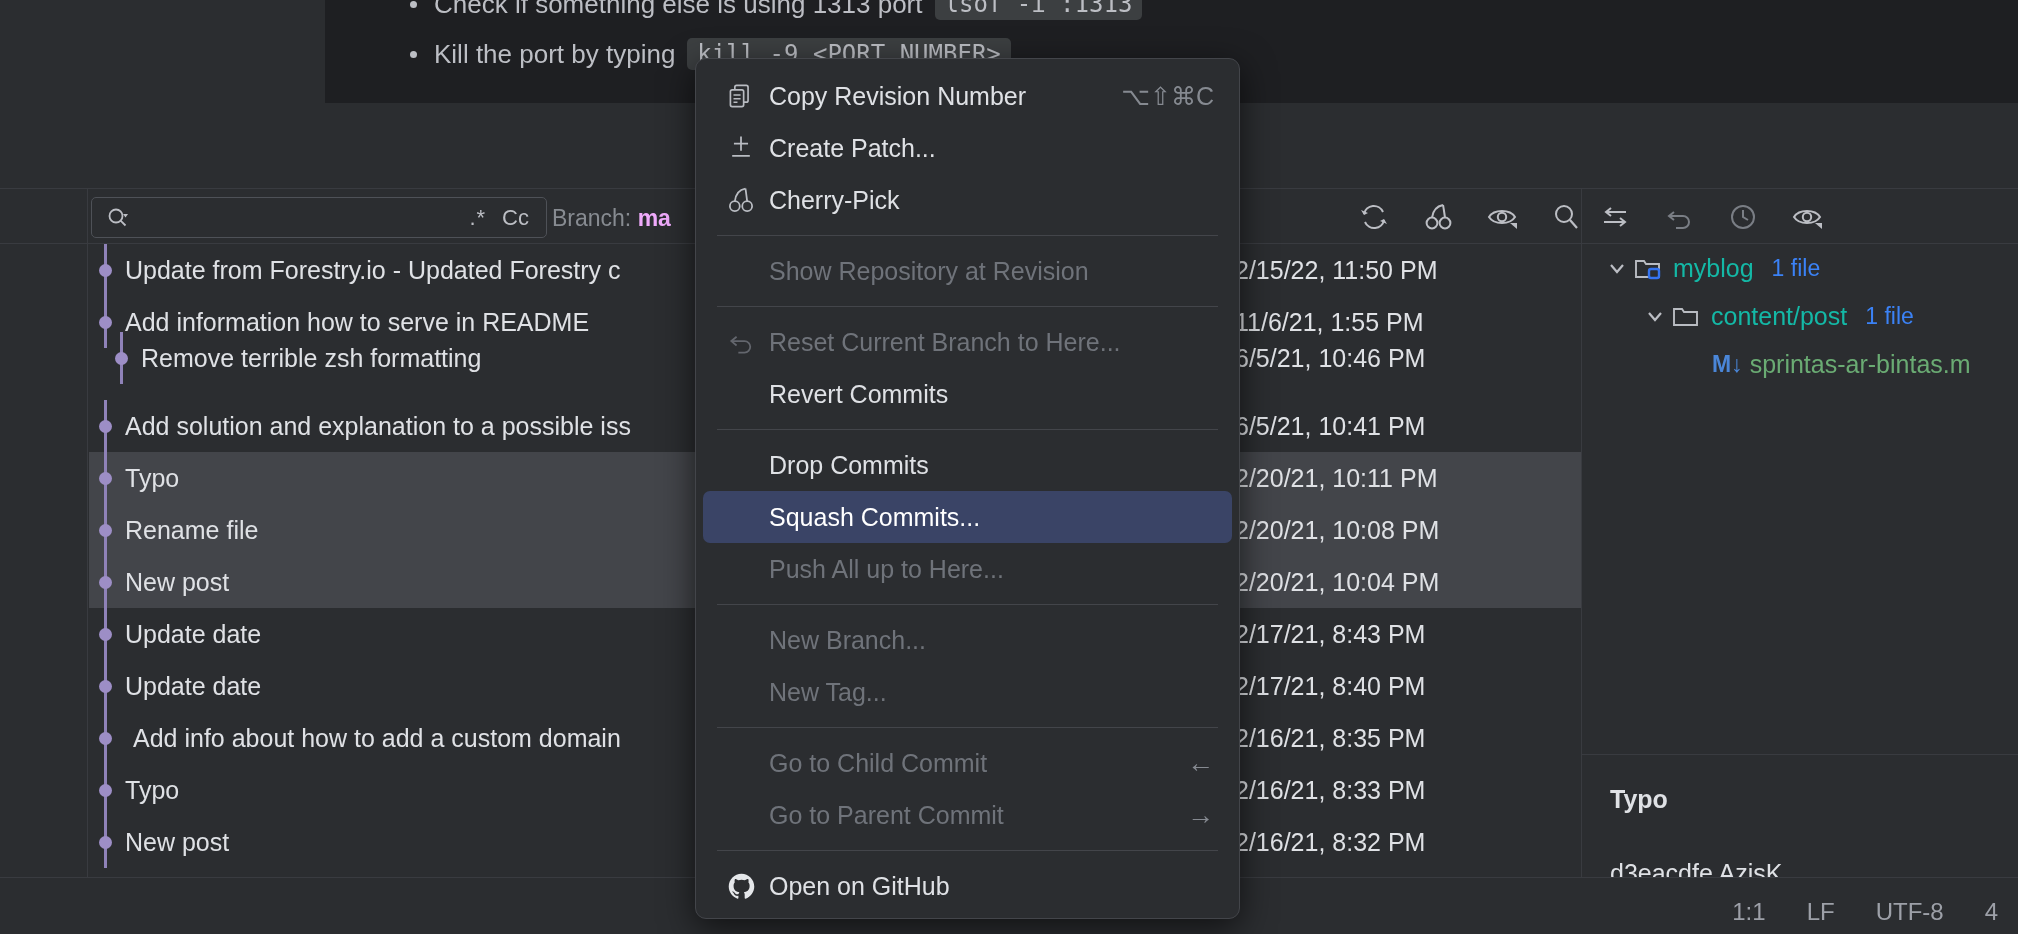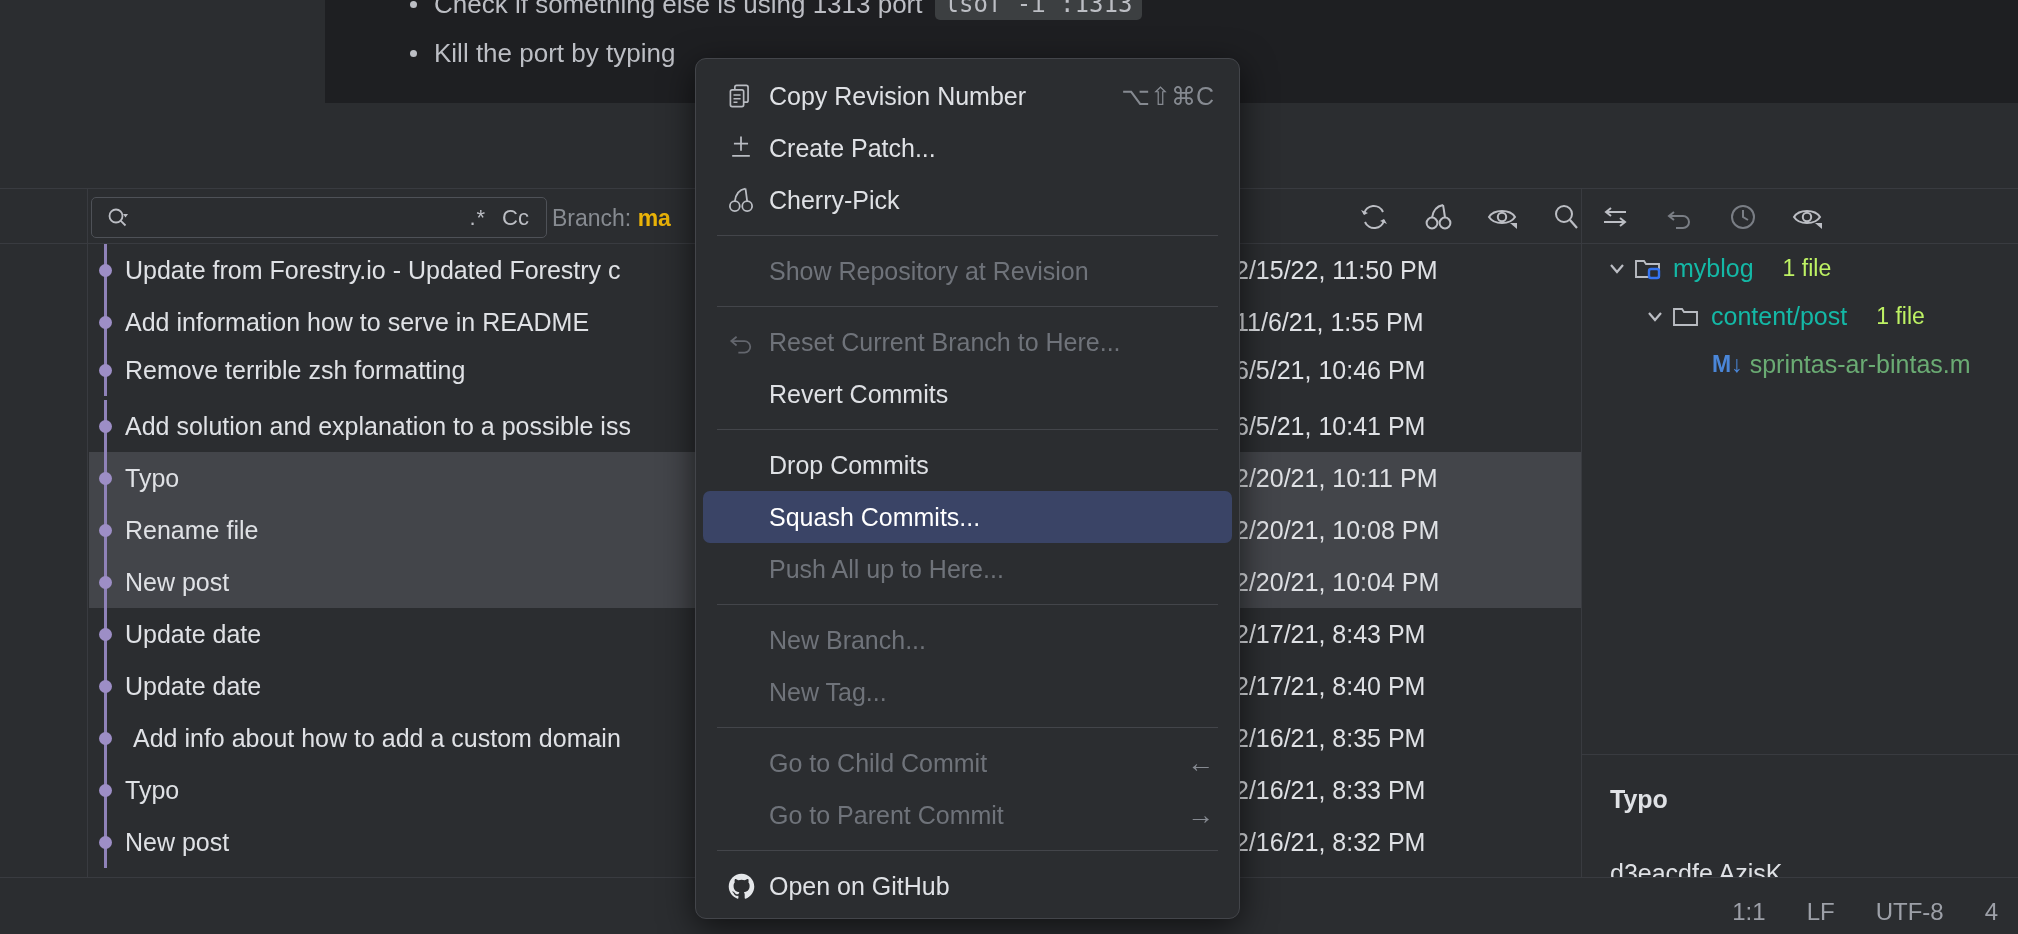--- a/index.html
+++ b/index.html
@@ -61,21 +61,21 @@
     flex:1; color:#6f737a; font-size:21px; padding-left:10px;
     background:transparent; border:none; outline:none;
     font-family:"Liberation Sans", sans-serif;
   }
   .regex-btn{ color:#bcbec4; font-size:22px; margin-right:16px; letter-spacing:1px; }
   .case-btn{ color:#bcbec4; font-size:22px; margin-right:6px; }
   .branch-label{
     position:absolute; left:552px; top:16px; font-size:23px; color:#878b91;
     white-space:nowrap;
   }
-  .branch-label b{ color:#eab308; font-weight:700; }
+  .branch-label b{ color:#f0abfc; font-weight:700; }
 
   .toolbar-icons{
     position:absolute; left:1355px; top:9px; display:flex; gap:26px; align-items:center;
   }
   .tb-ic{ width:38px; height:38px; display:flex; align-items:center; justify-content:center; }
 
   .right-toolbar-icons{
     position:absolute; left:1596px; top:9px; display:flex; gap:26px; align-items:center;
   }
 
@@ -116,21 +116,21 @@
 
   
   .right-panel{
     position:absolute; left:1582px; top:141px; width:436px; height:510px;
     background:#2b2d30;
   }
   .tree-row{ display:flex; align-items:center; height:48px; white-space:nowrap; }
   .chev{ width:26px; height:26px; flex:none; margin-right:4px; }
   .folder-ic{ width:28px; height:24px; flex:none; margin-right:11px; }
   .tree-label{ font-size:25px; color:#14b8a6; }
-  .tree-count{ font-size:23px; color:#bef264; margin-left:29px; }
+  .tree-count{ font-size:23px; color:#3b82f6; margin-left:18px; }
   .file-badge{ color:#4a86d8; font-weight:700; font-size:23px; margin-right:7px; }
   .file-name{ font-size:25px; color:#6aab73; }
 
   .h-split{
     position:absolute; left:1582px; top:651px; width:436px; height:1px; background:#393b40;
   }
 
   
   .details{
     position:absolute; left:1582px; top:652px; width:436px; height:122px;
@@ -184,20 +184,21 @@
 
     <div class="doc-line" id="doc-line-1">
       <span class="bullet"></span>
       <span>Check if something else is using 1313 port</span>
       <span class="code-chip">lsof -i :1313</span>
     </div>
 
     <div class="doc-line" id="doc-line-2">
       <span class="bullet"></span>
       <span>Kill the port by typing</span>
+      <span class="code-chip">kill -9 &lt;PORT NUMBER&gt;</span>
     </div>
   </div>
 
   <div class="git-window">
 
     <div class="toolbar-row">
       <div class="branch-rail"></div>
 
       <div class="search-box">
         <span class="search-icon">
@@ -293,21 +294,21 @@
             <span class="commit-date">2/15/22, 11:50 PM</span>
           </div>
           <div class="commit-row" style="top: 52px;">
             <span class="graph-cell">
               <span class="graph-line"></span>
               <span class="graph-dot"></span>
             </span>
             <span class="commit-subject">Add information how to serve in README</span>
             <span class="commit-date">11/6/21, 1:55 PM</span>
           </div>
-          <div class="commit-row" style="top: 100px;">
+          <div class="commit-row" style="top: 88px; padding-left: 16px;">
             <span class="graph-cell">
               <span class="graph-line"></span>
               <span class="graph-dot"></span>
             </span>
             <span class="commit-subject">Remove terrible zsh formatting</span>
             <span class="commit-date">6/5/21, 10:46 PM</span>
           </div>
           <div class="commit-row" style="top: 156px;">
             <span class="graph-cell">
               <span class="graph-line"></span>

